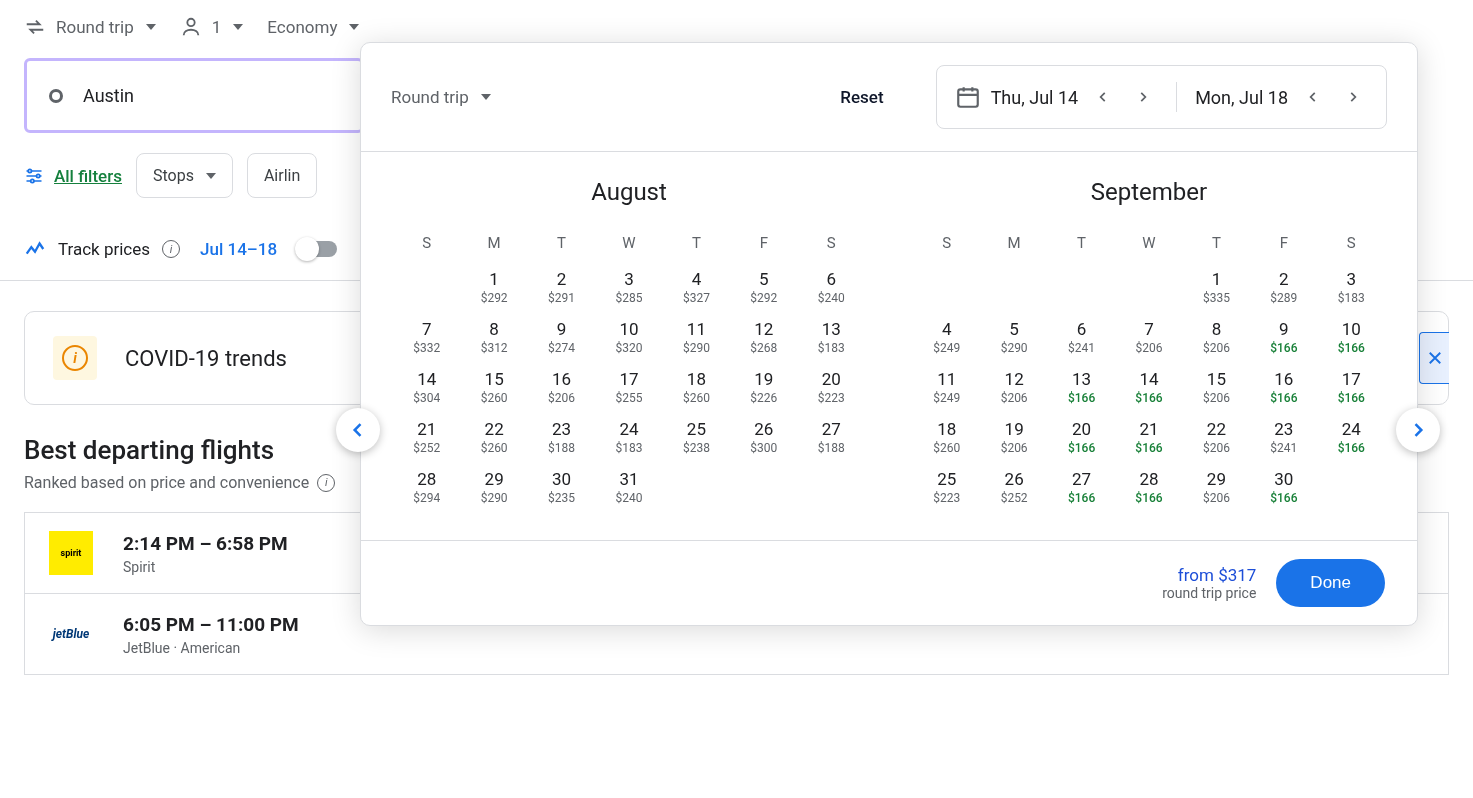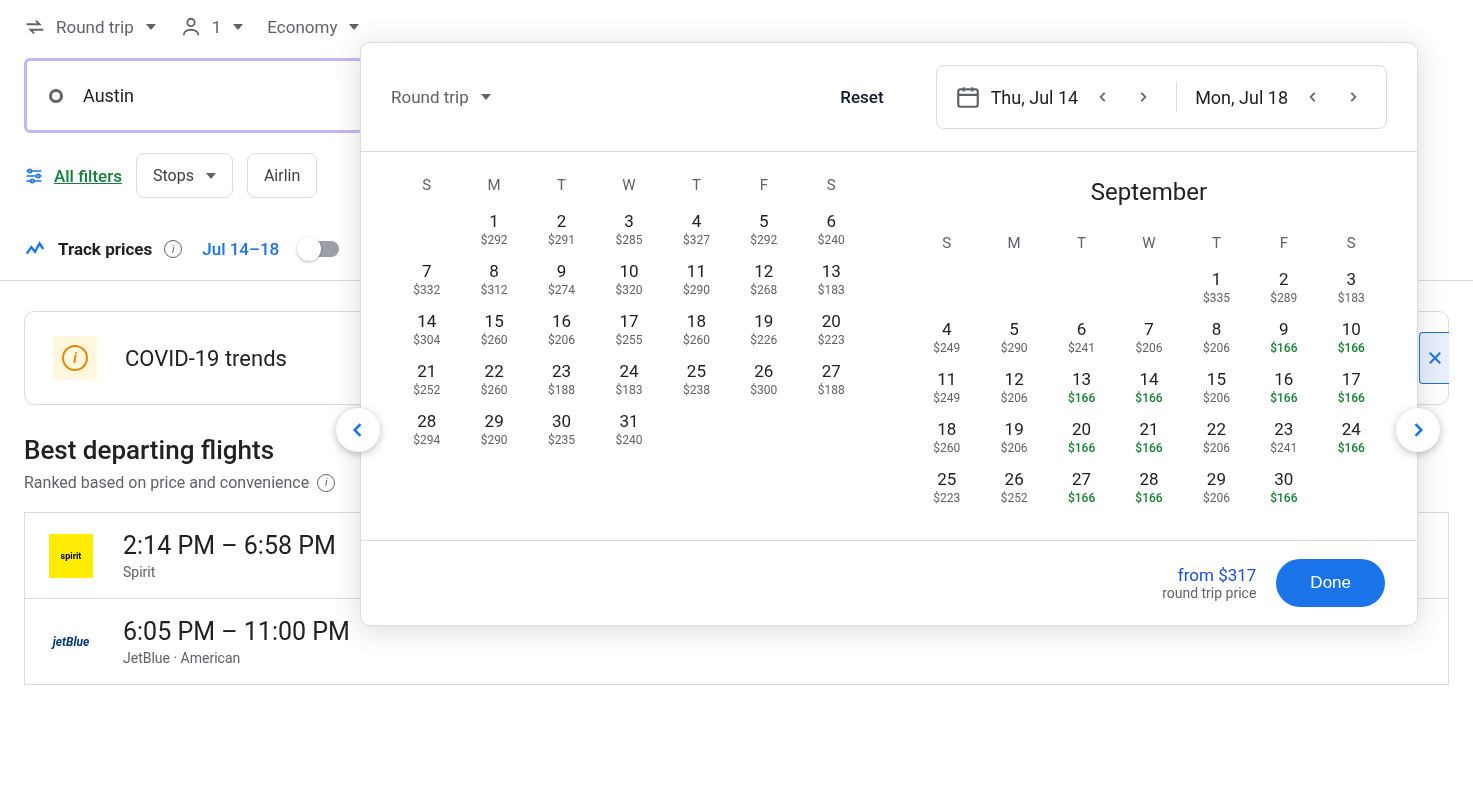--- a/index.html
+++ b/index.html
@@ -77,21 +77,21 @@
   color: #3c4043;
   cursor: pointer;
 }
 .track-row {
   display: flex;
   align-items: center;
   gap: 12px;
   padding: 28px 24px 20px 24px;
   border-bottom: 1px solid #dadce0;
 }
-.track-row .label { font-size: 17px; font-weight: 700; }
+.track-row .label { font-size: 17px; font-weight: 400; }
 .info-ic {
   width: 18px; height: 18px;
   border: 1.5px solid #5f6368;
   border-radius: 50%;
   display: inline-flex;
   align-items: center;
   justify-content: center;
   font-size: 11px;
   font-style: italic;
   color: #5f6368;
@@ -158,21 +158,21 @@
 .airline-logo {
   width: 44px; height: 44px;
   display: flex;
   align-items: center;
   justify-content: center;
   font-size: 9px;
   font-weight: 700;
 }
 .spirit { background: #ffec00; color: #000; }
 .jetblue { color: #003876; font-style: italic; font-size: 12px; }
-.flight-times { font-size: 25px; font-weight: 400; }
+.flight-times { font-size: 19px; font-weight: 700; }
 .flight-carrier { font-size: 14px; color: #5f6368; margin-top: 4px; }
 
 
 .overlay {
   position: absolute;
   left: 360px;
   top: 42px;
   width: 1058px;
   background: #fff;
   border: 1px solid #dadce0;
@@ -437,20 +437,21 @@
         <span class="chev">
             <svg width="14" height="14" viewBox="0 0 24 24" fill="none" stroke="#5f6368" stroke-width="3">
               <path d="M9 5l7 7-7 7"></path>
             </svg>
           </span>
       </div>
     </div>
   </div>
   <div class="months" id="months-container">
       <div class="month">
+    <div class="month-name">August</div>
     <div class="day-head">
           <div>S</div>
           <div>M</div>
           <div>T</div>
           <div>W</div>
           <div>T</div>
           <div>F</div>
           <div>S</div>
         </div>
     <div class="week" style="grid-auto-rows:auto">

